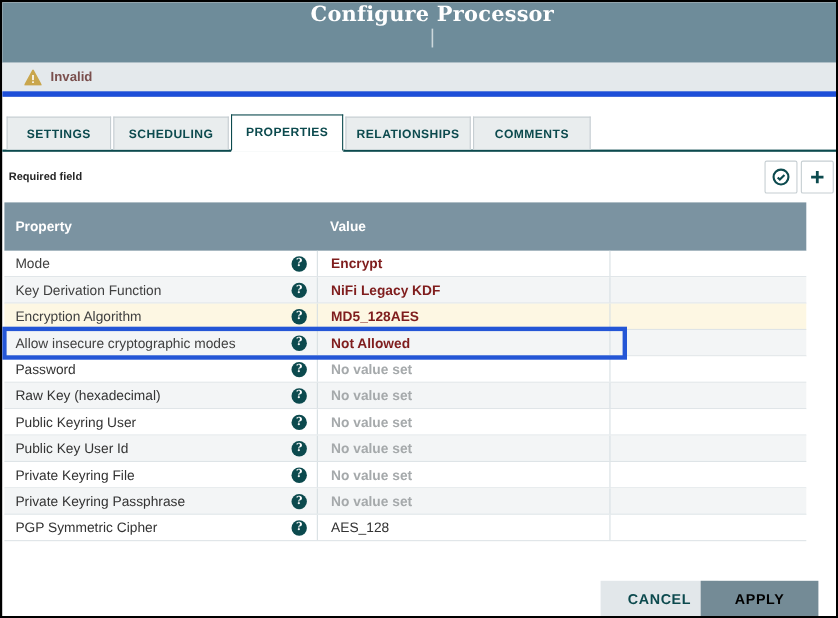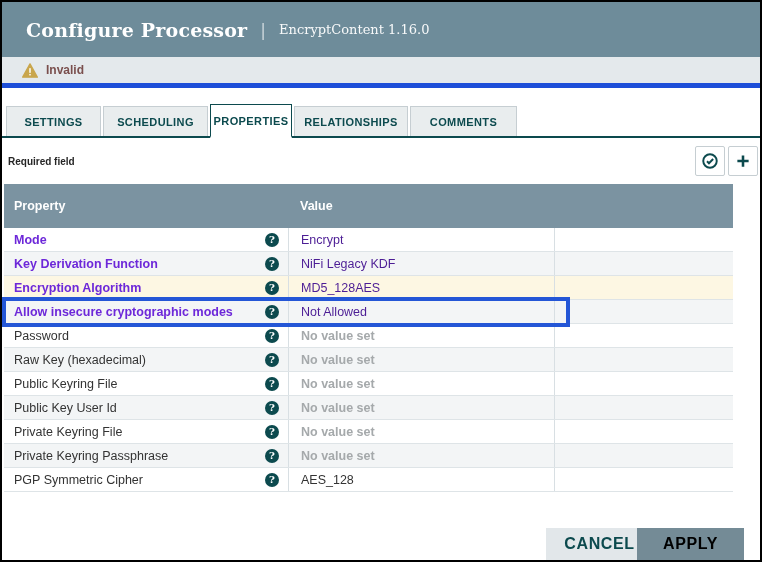--- a/index.html
+++ b/index.html
@@ -6,21 +6,21 @@
   body { background:#fff; font-family:"Liberation Sans","DejaVu Sans",sans-serif; }
 
   .screen {
     width:762px; height:562px; border:2px solid #000; background:#fff;
     position:relative; overflow:hidden;
   }
 
   
   .dialog-header {
     height:55px; background:var(--header_bg); color:#fff;
-    display:flex; align-items:center; padding-left:24px;
+    display:flex; align-items:center; padding-left:24px;flex-direction:column;
   }
   .dialog-title {
     font-family:"DejaVu Serif","Liberation Serif",serif;
     font-size:19px; font-weight:bold; letter-spacing:.2px;
   }
   .title-sep {
     font-family:"DejaVu Serif",serif; font-size:17px; font-weight:normal;
     margin:0 13px; opacity:.65;
   }
   .dialog-subtitle {
@@ -48,21 +48,21 @@
     content:""; position:absolute; left:0; right:0; bottom:0; height:2px;
     background:var(--accent_teal); z-index:0;
   }
   .tab {
     height:30px; margin-bottom:2px; background:#e9edee;
     border:1px solid #c6ced2; border-bottom:none;
     display:flex; align-items:center; justify-content:center;
     font-size:11px; font-weight:bold; letter-spacing:.4px;
     color:var(--accent_teal); z-index:1; cursor:pointer;
   }
-  .tab.w0{width:95px}.tab.w1{width:105px}.tab.w2{width:82px}.tab.w3{width:114px}.tab.w4{width:107px}
+  .tab.w0{width:95px}.tab.w1{width:105px}.tab.w2{width:102px}.tab.w3{width:114px}.tab.w4{width:107px}
   .tab.active {
     height:34px; margin-bottom:0; background:#fff;
     border:1px solid var(--accent_teal); border-bottom:2px solid #fff; z-index:2;
   }
 
   .toolbar {
     height:46px; display:flex; align-items:center; justify-content:space-between;
     padding:0 2px 0 6px;
   }
   .required-label { font-size:10px; font-weight:bold; color:#262626; }
@@ -89,57 +89,56 @@
     border-bottom:1px solid #dee4e7; background:#fff; position:relative;
     color:#333; cursor:default;
   }
   .trow.bg-striped  { background:var(--striped_row_bg); }
   .trow.bg-modified { background:var(--modified_row_bg); }
 
   .cell { display:flex; align-items:center; }
   .cprop {
     width:284px; justify-content:space-between; padding:0 9px 0 10px;
   }
-  .plabel.req { font-weight:bold; color:#6d28d9; }
+  .plabel.req { font-weight:normal; color:#404040; }
   .qicon {
     width:14px; height:14px; border-radius:50%; background:var(--accent_teal);
     color:#fff; font-size:10px; font-weight:bold; line-height:14px;
     text-align:center; flex:0 0 14px; cursor:pointer;
     font-family:"DejaVu Serif",serif;
   }
   .cval {
     width:266px; padding-left:12px; border-left:1px solid #d8dfe3;
   }
-  .cval.boldval { font-weight:normal; color:#4c1d95; }
+  .cval.boldval { font-weight:bold; color:#7f1d1d; }
   .cval.unset { color:var(--unset_text);font-weight:bold; }
   .cextra { flex:1; border-left:1px solid #d8dfe3; }
 
   .hlbox {
     position:absolute; left:-2px; top:-3px; width:568px; height:30px;
     border:4px solid var(--highlight_box); z-index:3; pointer-events:none;
   }
 
   
   .btn {
     position:absolute; bottom:0; width:107px; height:32px; border:none;
-    font-family:inherit; font-size:16px; font-weight:bold; letter-spacing:.6px;
+    font-family:inherit; font-size:13px; font-weight:bold; letter-spacing:.6px;
     display:flex; align-items:center; justify-content:center; cursor:pointer;
   }
   .btn-cancel { right:107px; background:var(--cancel_button_bg); color:var(--accent_teal); }
   .btn-apply  { right:16px; background:var(--apply_button_bg); color:#000000; }
 </style>
 </head>
 <body>
 
 <div class="screen">
 
   <div class="dialog-header">
     <span class="dialog-title">Configure Processor</span>
     <span class="title-sep">|</span>
-    <span class="dialog-subtitle">EncryptContent 1.16.0</span>
   </div>
 
   <div class="status-bar">
     <span class="warn-icon">
       <svg width="16" height="15" viewBox="0 0 24 22">
         <path d="M12 1 L23 21 H1 Z" fill="#c9a64d" stroke="#c9a64d" stroke-width="2" stroke-linejoin="round"></path>
         <rect x="10.9" y="7.5" width="2.2" height="7" fill="#fff"></rect>
         <rect x="10.9" y="16.2" width="2.2" height="2.2" fill="#fff"></rect>
       </svg>
     </span>
@@ -224,21 +223,21 @@
           <div class="trow bg-striped">
             <div class="cell cprop">
               <span class="plabel">Raw Key (hexadecimal)</span>
               <span class="qicon">?</span>
             </div>
             <div class="cell cval unset">No value set</div>
             <div class="cell cextra"></div>
           </div>
           <div class="trow bg-default">
             <div class="cell cprop">
-              <span class="plabel">Public Keyring File</span>
+              <span class="plabel">Public Keyring User</span>
               <span class="qicon">?</span>
             </div>
             <div class="cell cval unset">No value set</div>
             <div class="cell cextra"></div>
           </div>
           <div class="trow bg-striped">
             <div class="cell cprop">
               <span class="plabel">Public Key User Id</span>
               <span class="qicon">?</span>
             </div>

